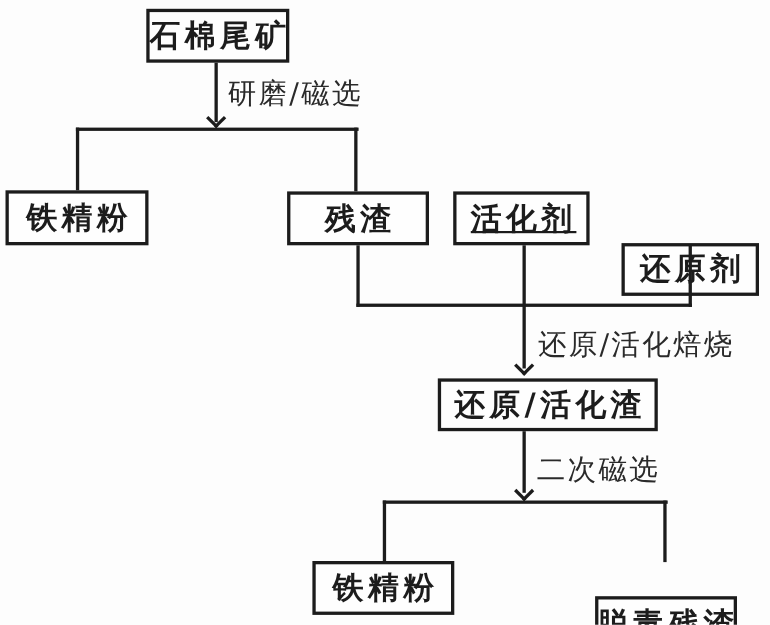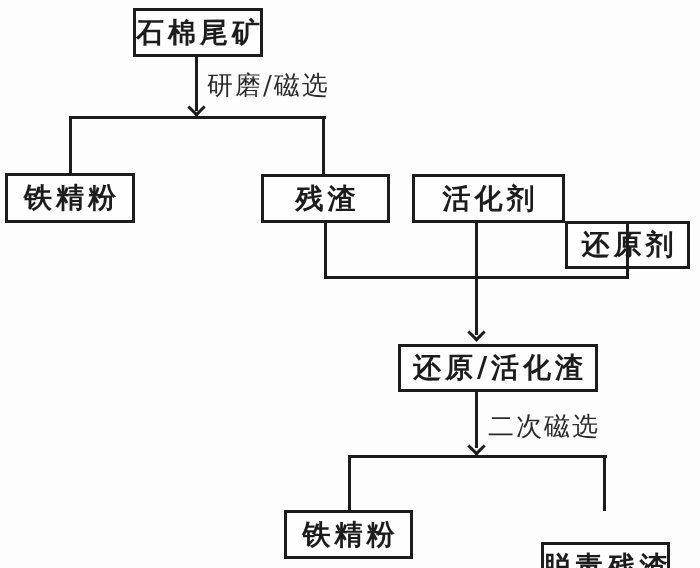--- a/index.html
+++ b/index.html
@@ -62,28 +62,29 @@
   <div class="line" style="left:195px; top:57px; width:3px; height:54px;"></div>
   <div class="arrowhead" style="left:190px; top:101px;"></div>
   <div class="edge-label" style="left:207px; top:68px;">研磨/磁选</div>
 
   <div class="line" style="left:69px; top:116px; width:257px; height:3px;"></div>
   <div class="line" style="left:69px; top:116px; width:3px; height:58px;"></div>
   <div class="line" style="left:322px; top:116px; width:3px; height:59px;"></div>
 
   <div class="node" style="left:5px; top:173px; width:130px; height:50px;">铁精粉</div>
   <div class="node" style="left:261px; top:174px; width:129px; height:49px;">残渣</div>
-  <div class="node" style="left:412px; top:174px; width:153px; height:49px;">活化剂</div>
+  <div class="node" style="left:412px; top:174px; width:124px; height:49px;text-decoration:underline;">活化剂</div>
   <div class="node" style="left:565px; top:174px; width:125px; height:48px;margin-top:47px;">还原剂</div>
 
   <div class="line" style="left:324px; top:223px; width:3px; height:56px;"></div>
   <div class="line" style="left:626px; top:222px; width:3px; height:57px;"></div>
   <div class="line" style="left:324px; top:276px; width:305px; height:3px;"></div>
   <div class="line" style="left:475px; top:223px; width:3px; height:112px;"></div>
   <div class="arrowhead" style="left:470px; top:326px;"></div>
+  <div class="edge-label" style="left:489px; top:296px;">还原/活化焙烧</div>
 
   <div class="node" style="left:398px; top:344px; width:200px; height:48px;">还原/活化渣</div>
 
   <div class="line" style="left:475px; top:392px; width:3px; height:56px;"></div>
   <div class="arrowhead" style="left:470px; top:440px;"></div>
   <div class="edge-label" style="left:488px; top:409px;">二次磁选</div>
 
   <div class="line" style="left:348px; top:455px; width:259px; height:3px;"></div>
   <div class="line" style="left:348px; top:455px; width:3px; height:56px;"></div>
   <div class="line" style="left:603px; top:455px; width:3px; height:56px;"></div>

